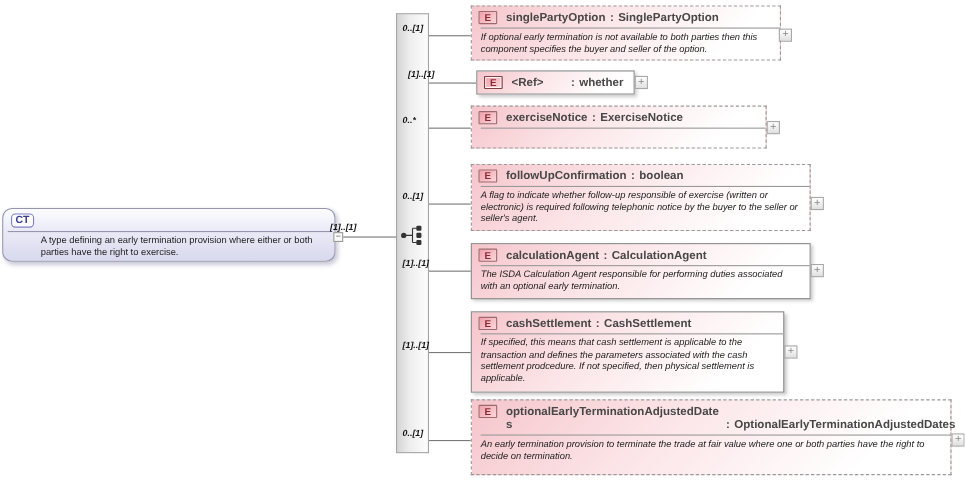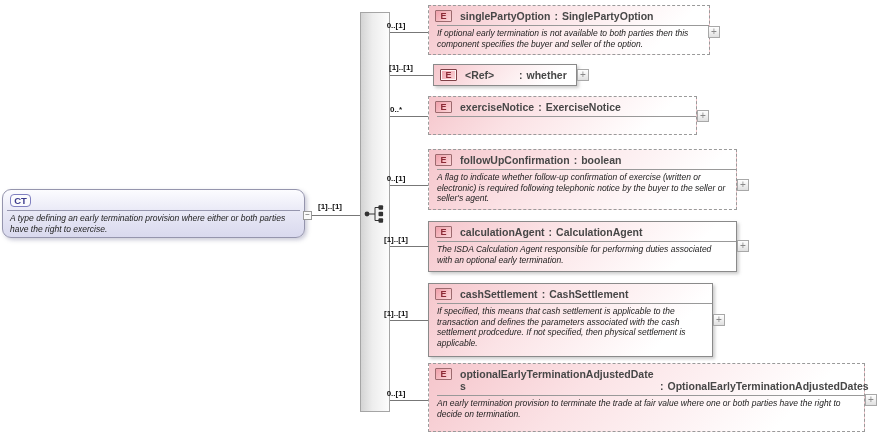--- a/index.html
+++ b/index.html
@@ -3,22 +3,22 @@
 <meta charset="utf-8">
 <style>
   html,body{margin:0;padding:0;background:#fff;}
   body{position:relative;width:877px;height:437px;overflow:hidden;
        font-family:"Liberation Sans",sans-serif;}
 
   
   .hline{position:absolute;height:1px;background:#777;}
 
   
-  .card{position:absolute;width:60px;text-align:center;
-        font-weight:bold;font-size:8px;color:#111;}
+  .card{position:absolute;width:60px;text-align:left;
+        font-style:italic;font-weight:bold;font-size:8px;color:#111;}
 
   
   .bar{position:absolute;left:360px;top:12px;width:30px;height:400px;
        box-sizing:border-box;border:1px solid #a5a5a5;
        background:linear-gradient(90deg,#d4d4d4 0%,#ededed 40%,#fdfdfd 100%);}
   .seq-icon{position:absolute;left:363px;top:204px;}
 
   
   .box{position:absolute;box-sizing:border-box;border:1px solid #8a8a8a;
        background:linear-gradient(135deg,#f5c5cb 0%,#fbe2e5 35%,#ffffff 82%);}
@@ -52,21 +52,21 @@
   .ctbox{position:absolute;left:2px;top:189px;width:303px;height:49px;
          box-sizing:border-box;border:1px solid #9595ad;border-radius:9px;
          background:linear-gradient(180deg,#fcfcff 0%,#e9e9f6 45%,#d9d9ee 100%);
          box-shadow:2px 2px 4px rgba(120,120,155,.4);}
   .ct-hdr{display:flex;align-items:center;gap:24px;padding:4px 7px 2px 7px;}
   .ct-badge{flex:none;width:21px;height:13px;box-sizing:border-box;
             border:1px solid #8080c0;border-radius:4px;background:rgba(255,255,255,.65);
             color:#3a3a8c;font-weight:bold;font-size:9.5px;line-height:11px;text-align:center;}
   .ct-title{font-weight:bold;font-size:11px;color:#26264d;}
   .ct-sep{border-top:1px solid #9595ad;margin:1px 4px 0 4px;}
-  .ct-ann{font-style:italic;font-size:8.5px;line-height:1.25;color:#222;padding:2px 7px;}
+  .ct-ann{font-size:8.5px;line-height:1.25;color:#222;padding:2px 7px;margin-left:27px;}
 </style>
 </head>
 <body>
 
 <div class="ctbox">
   <div class="ct-hdr">
     <span class="ct-badge">CT</span>
   </div>
   <div class="ct-sep"></div>
   <div class="ct-ann">A type defining an early termination provision where either or both parties have the right to exercise.</div>
@@ -121,21 +121,21 @@
 <div class="plusbtn" style="left:697px;top:110px;"><span>+</span></div>
 
 <div class="hline" style="left:390px;top:185px;width:38px;"></div>
 <div class="card" style="left:366px;top:174px;">0..[1]</div>
 <div class="box dashed" style="left:428px;top:149px;width:309px;height:61px;">
   <div class="hdr">
     <span class="ebadge">E</span>
     <span class="title"><span class="t-name">followUpConfirmation</span><span class="t-colon">:</span><span class="t-type">boolean</span></span>
   </div>
   <div class="sep"></div>
-  <div class="ann">A flag to indicate whether follow-up confirmation of exercise (written or electronic) is required following telephonic notice by the buyer to the seller or seller's agent.</div>
+  <div class="ann">A flag to indicate whether follow-up responsible of exercise (written or electronic) is required following telephonic notice by the buyer to the seller or seller's agent.</div>
 </div>
 <div class="plusbtn" style="left:737px;top:179px;"><span>+</span></div>
 
 <div class="hline" style="left:390px;top:246px;width:38px;"></div>
 <div class="card" style="left:366px;top:235px;">[1]..[1]</div>
 <div class="box solid" style="left:428px;top:221px;width:309px;height:51px;">
   <div class="hdr">
     <span class="ebadge">E</span>
     <span class="title"><span class="t-name">calculationAgent</span><span class="t-colon">:</span><span class="t-type">CalculationAgent</span></span>
   </div>

